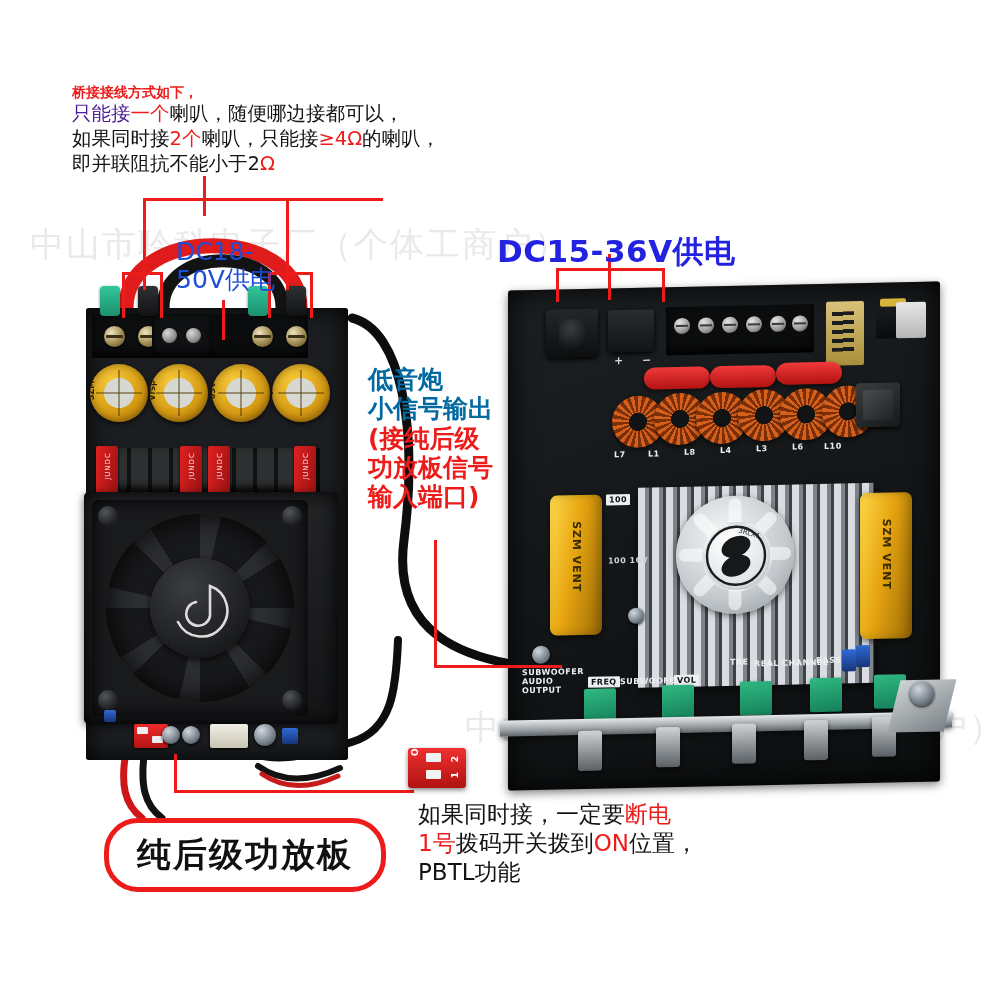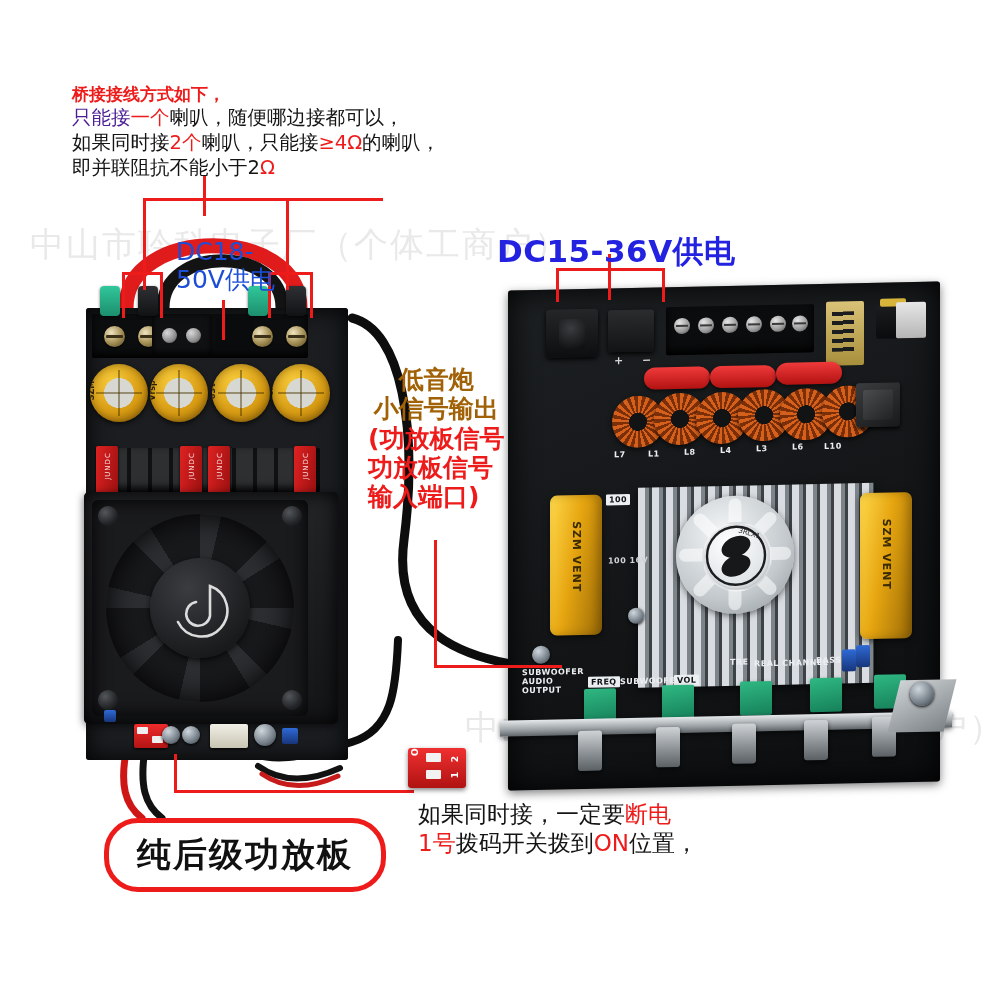--- a/index.html
+++ b/index.html
@@ -16,28 +16,28 @@
     white-space:nowrap;font-family:"DejaVu Sans","Liberation Sans",sans-serif;
     user-select:none;pointer-events:none;
   }
   .wm1{left:30px;top:222px;}
   .wm2{left:465px;top:705px;}
 
   
   .ann{position:absolute;white-space:nowrap;line-height:1.28;}
 
   #note-top{left:72px;top:84px;font-size:20px;}
-  #note-top .hd{font-weight:bold;color:#ee1b1b;font-size:17px;}
+  #note-top .hd{font-weight:bold;color:#ee1b1b;font-size:14px;}
   #note-top .ln{color:#161616;font-size:19.5px;}
 
   #lbl-dc18{left:176px;top:238px;color:#1d4ed8;font-size:25px;font-weight:normal;line-height:1.12;}
   #lbl-dc1536{left:497px;top:232px;color:#2222e0;font-size:31px;font-weight:bold;letter-spacing:.5px;}
 
   #note-mid{left:368px;top:365px;font-size:25px;line-height:1.17;font-weight:bold;}
-  #note-mid .b{color:#a16207;text-align:center;}
+  #note-mid .b{color:#0369a1;}
   #note-mid .r{color:#ee1b1b;}
 
   #note-bot{left:418px;top:800px;font-size:23px;line-height:1.25;}
 
   #badge-amp{
     position:absolute;left:104px;top:818px;width:272px;height:64px;
     border:5px solid #ee1b1b;border-radius:34px;background:#fff;
     display:flex;align-items:center;justify-content:center;
   }
   #badge-amp span{font-size:34px;font-weight:bold;color:#111;letter-spacing:2px;}
@@ -463,27 +463,28 @@
   <div class="ann" id="lbl-dc18">
     <div>DC18-</div>
     <div>50V供电</div>
   </div>
 
   <div class="ann" id="lbl-dc1536">DC15-36V供电</div>
 
   <div class="ann" id="note-mid">
     <div class="b">低音炮</div>
     <div class="b">小信号输出</div>
-    <div class="r">(功放板信号</div>
+    <div class="r">(接纯后级</div>
     <div class="r">功放板信号</div>
     <div class="r">输入端口)</div>
   </div>
 
   <div class="ann" id="note-bot">
     <div><span style="color: rgb(20, 20, 20);">如果同时接，一定要</span><span style="color: rgb(238, 27, 27);">断电</span></div>
     <div><span style="color: rgb(238, 27, 27);">1号</span><span style="color: rgb(20, 20, 20);">拨码开关拨到</span><span style="color: rgb(238, 27, 27);">ON</span><span style="color: rgb(20, 20, 20);">位置，</span></div>
+    <div><span style="color: rgb(20, 20, 20);">PBTL功能</span></div>
   </div>
 
   <div id="badge-amp">
     <span>纯后级功放板</span>
   </div>
 
 </div>
 
 </body></html>

